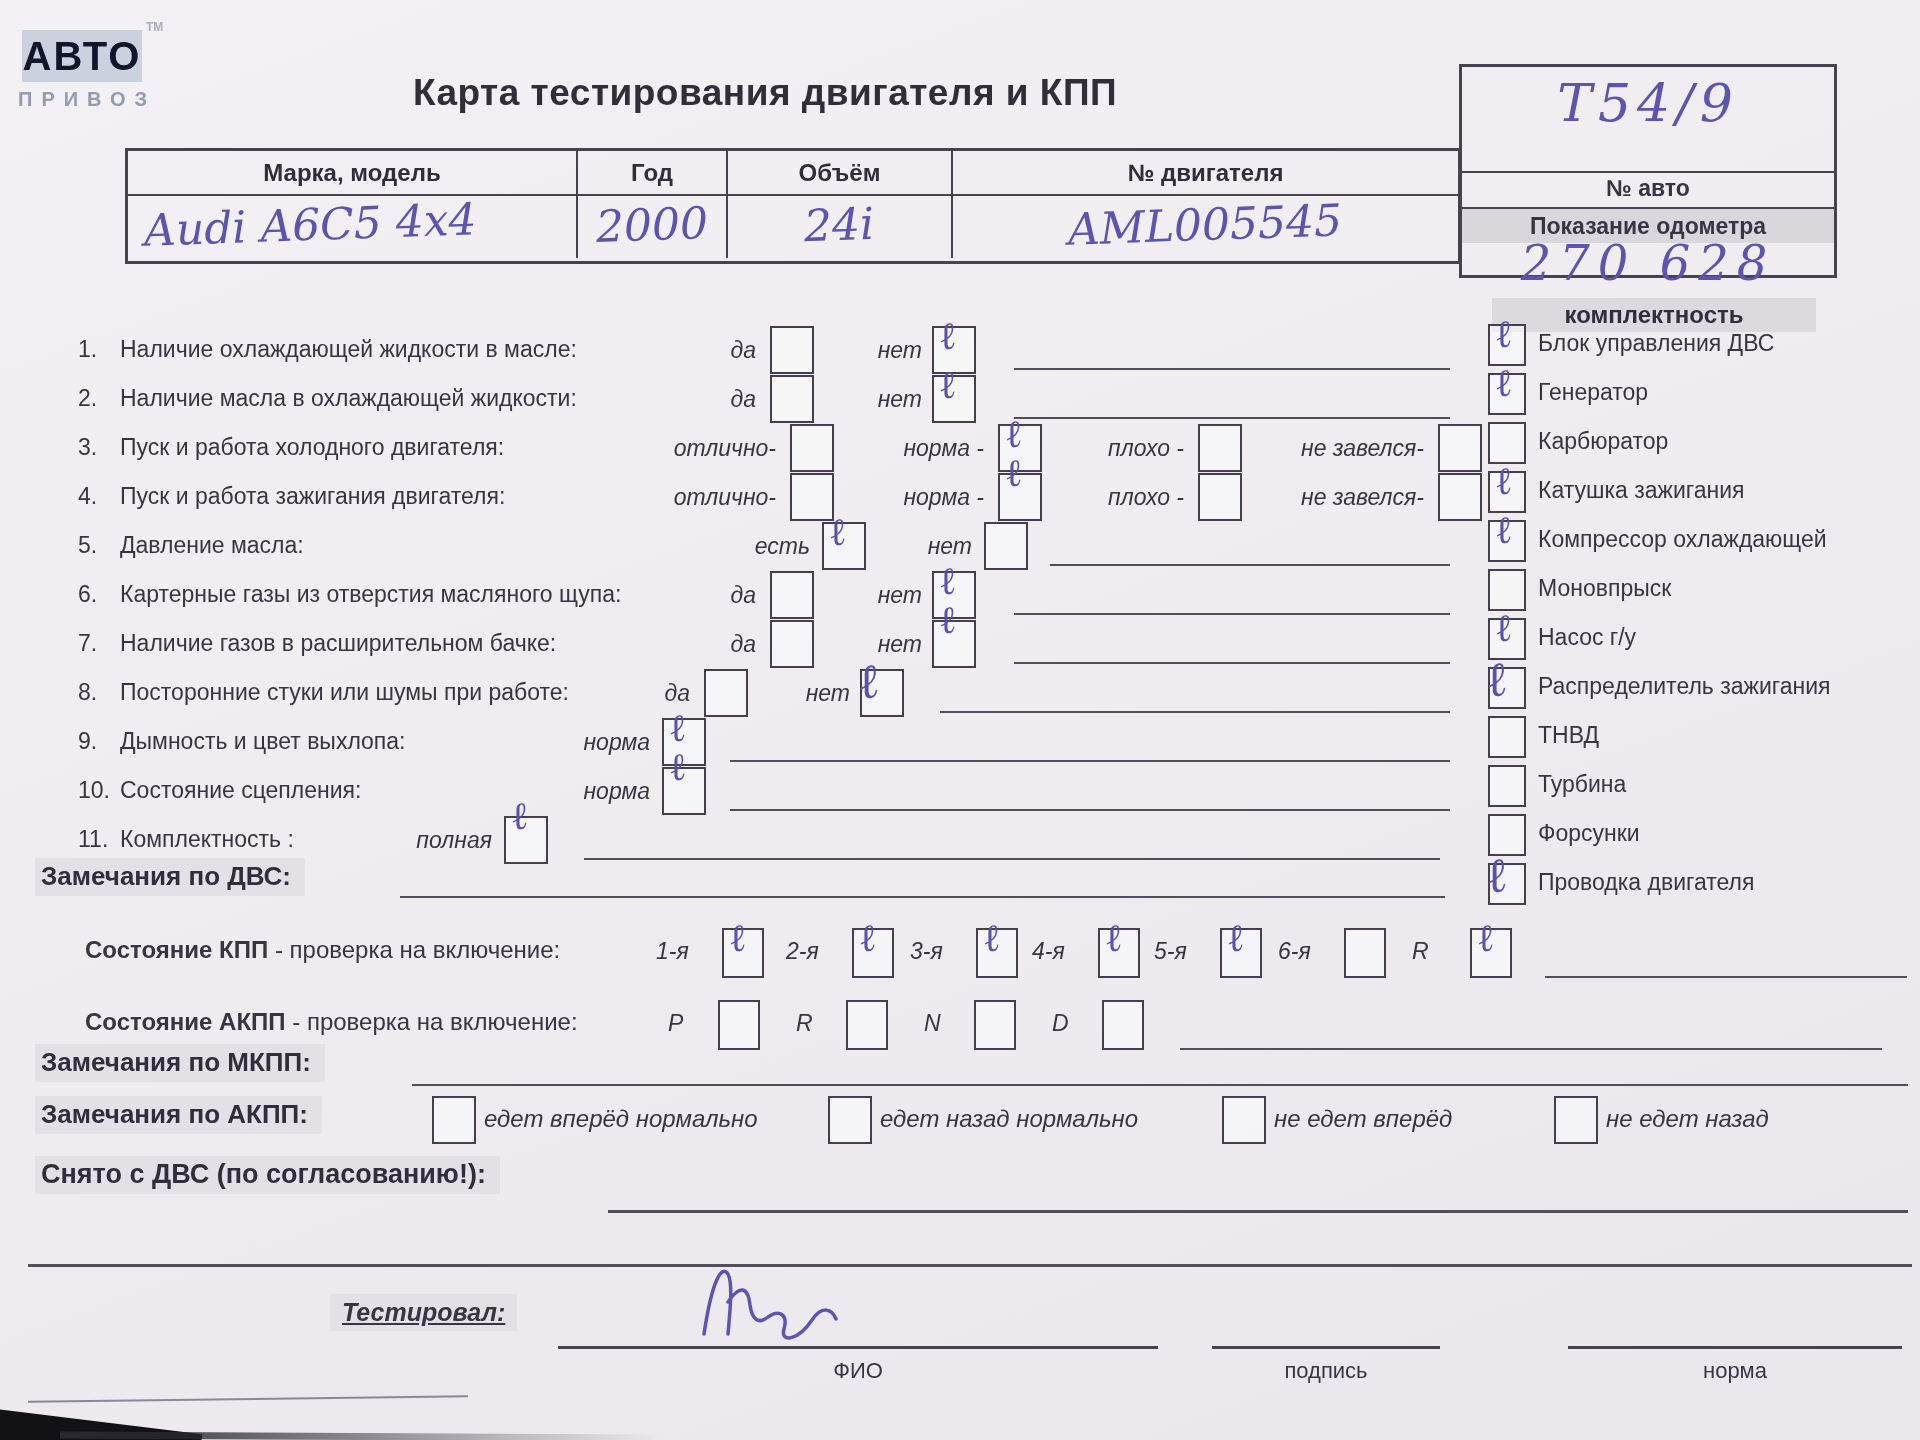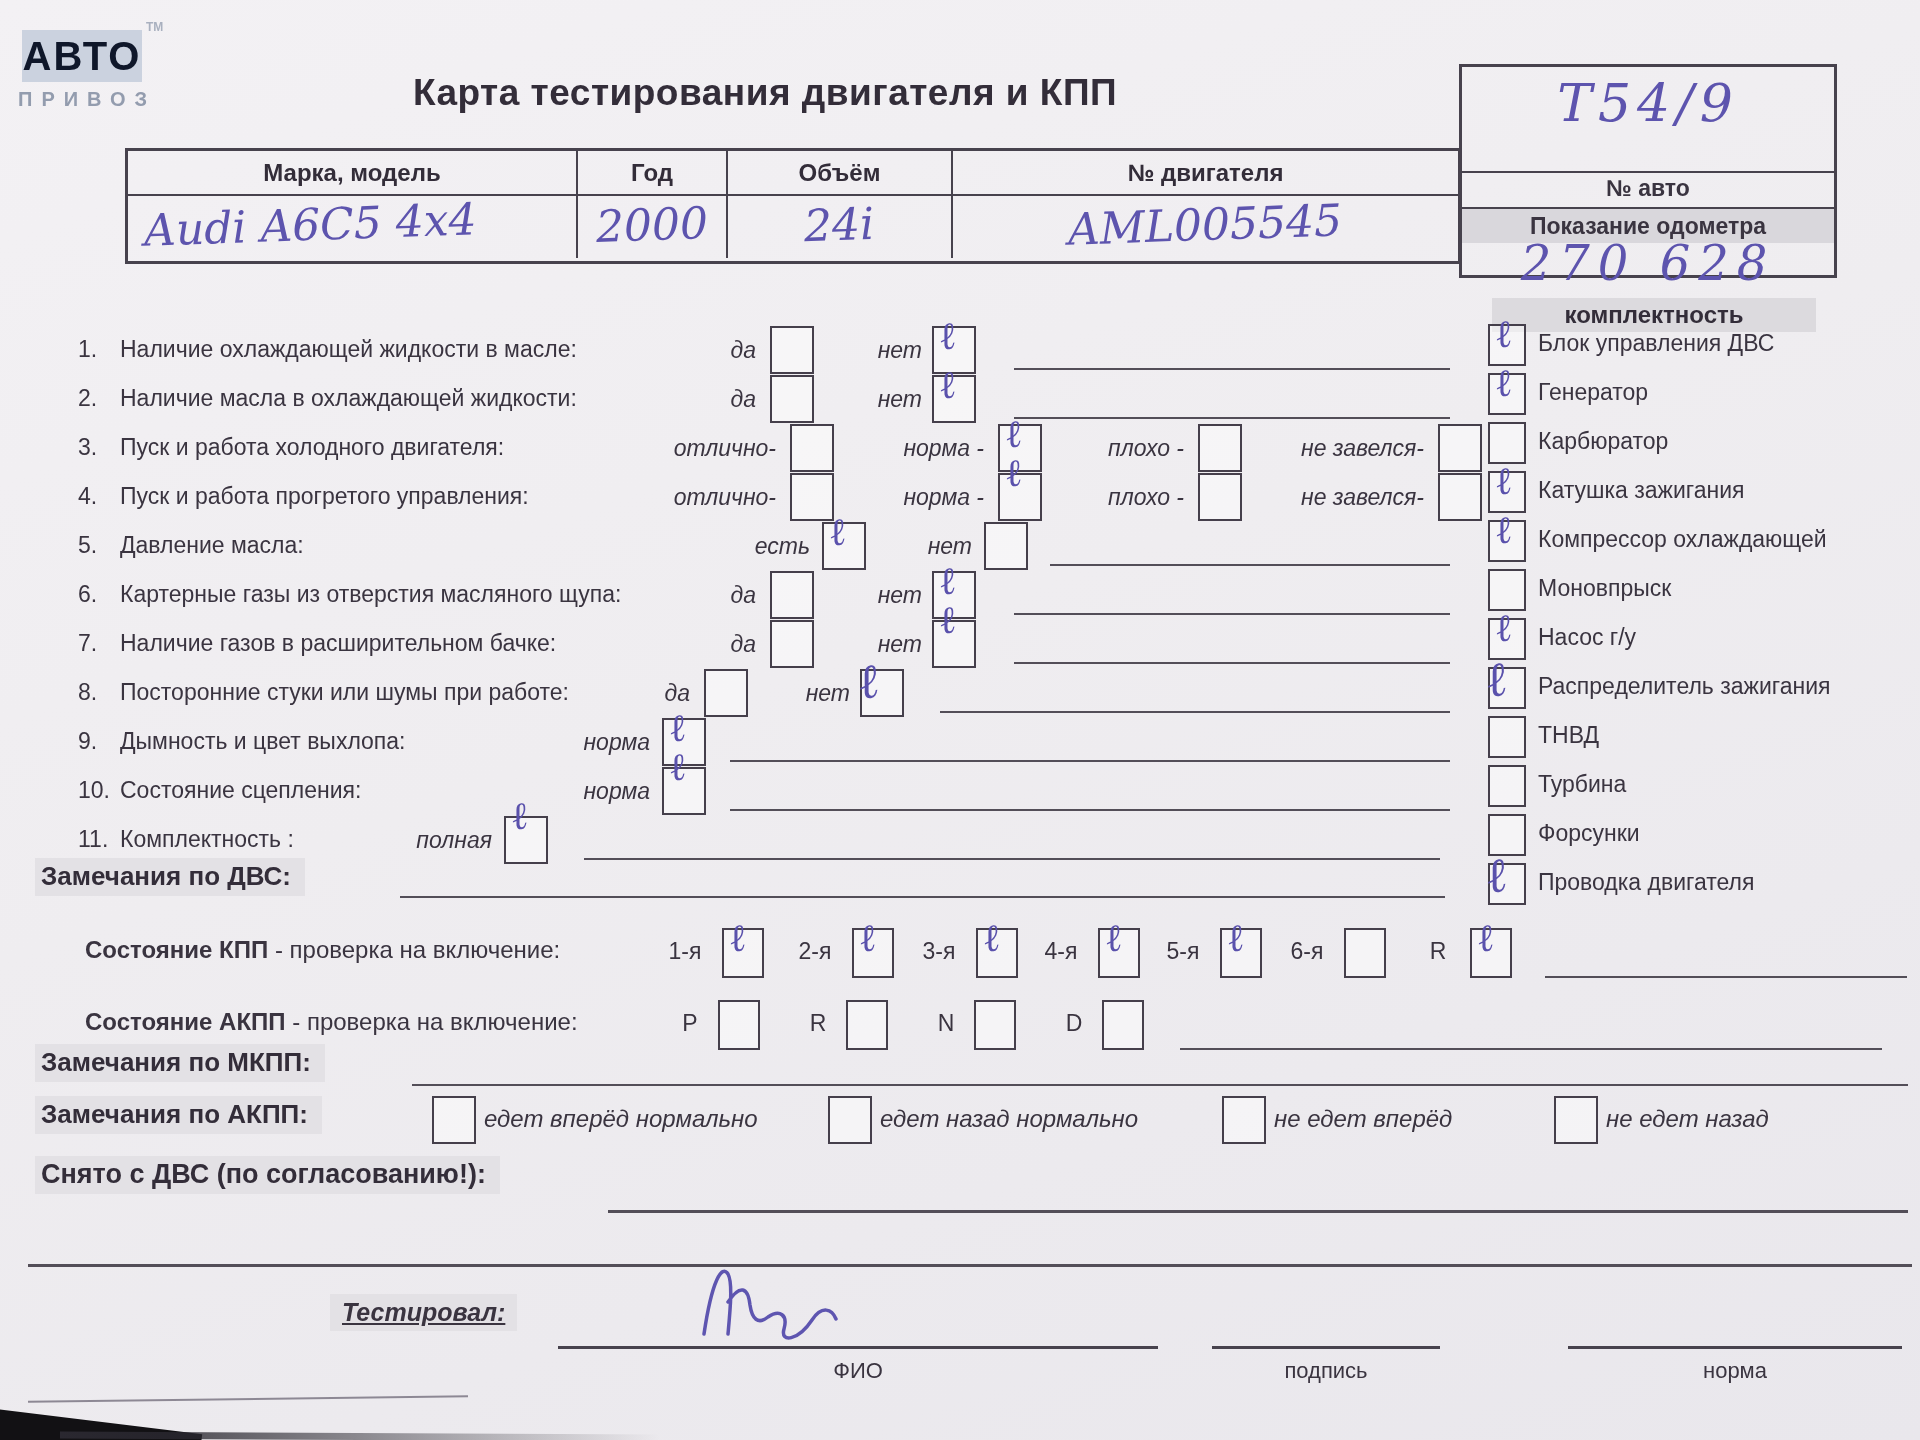--- a/index.html
+++ b/index.html
@@ -52,21 +52,21 @@
   .cbox{position:absolute;top:-2px;width:40px;height:44px;border:2.5px solid #453f4b;background:rgba(253,253,254,.5);}
   .gbox{position:absolute;top:0;width:38px;height:46px;border:2.5px solid #453f4b;background:rgba(253,253,254,.5);}
   .mark{position:absolute;left:5px;top:-14px;font-family:"DejaVu Serif",serif;font-style:italic;
         font-size:38px;color:#5a51ac;transform:rotate(-10deg);font-weight:normal;}
   .mark.up{top:-24px;}
   .mark.big{font-size:48px;left:-4px;top:-18px;}
   .uline{position:absolute;bottom:6px;border-bottom:2.5px solid #534e58;}
   
   .hl{background:#e3e1e5;padding:3px 14px 4px 6px;font-weight:bold;font-size:26px;color:#332d39;}
   .secline{position:absolute;border-bottom:2.5px solid #534e58;}
-  .gearlab{position:absolute;top:10px;font-size:23px;text-align:center;}
+  .gearlab{position:absolute;top:10px;font-size:23px;font-style:italic;text-align:left;}
   .slab{position:absolute;top:8px;font-size:24px;}
   .slab b{font-size:24px;}
   
   .fline{position:absolute;top:1346px;border-bottom:3px solid #47424d;}
   .flab{position:absolute;top:1358px;text-align:center;font-size:22px;}
   .tested{position:absolute;left:330px;top:1294px;background:#e3e1e5;padding:4px 12px;
           font-weight:bold;font-style:italic;font-size:25px;text-decoration:underline;}
   .datehand{position:absolute;left:1552px;top:1268px;font-size:46px;letter-spacing:5px;}
   
   .artifact-line{position:absolute;left:28px;top:1398px;width:440px;border-bottom:2px solid #8d8894;
@@ -228,21 +228,21 @@
         <i class="mark"></i>
       </span>
     <span class="olab" style="left:1270px;width:154px">не завелся-</span>
     <span class="cbox" style="left:1438px">
         <i class="mark"></i>
       </span>
   </div>
 
   <div class="irow" style="top:475px">
     <span class="num">4.</span>
-    <span class="ilabel">Пуск и работа прогретого управления:</span>
+    <span class="ilabel">Пуск и работа зажигания двигателя:</span>
     <span class="olab" style="left:628px;width:148px">отлично-</span>
     <span class="cbox" style="left:790px">
         <i class="mark"></i>
       </span>
     <span class="olab" style="left:866px;width:118px">норма -</span>
     <span class="cbox" style="left:998px">
         <i class="mark up">ℓ</i>
       </span>
     <span class="olab" style="left:1072px;width:112px">плохо -</span>
     <span class="cbox" style="left:1198px">

